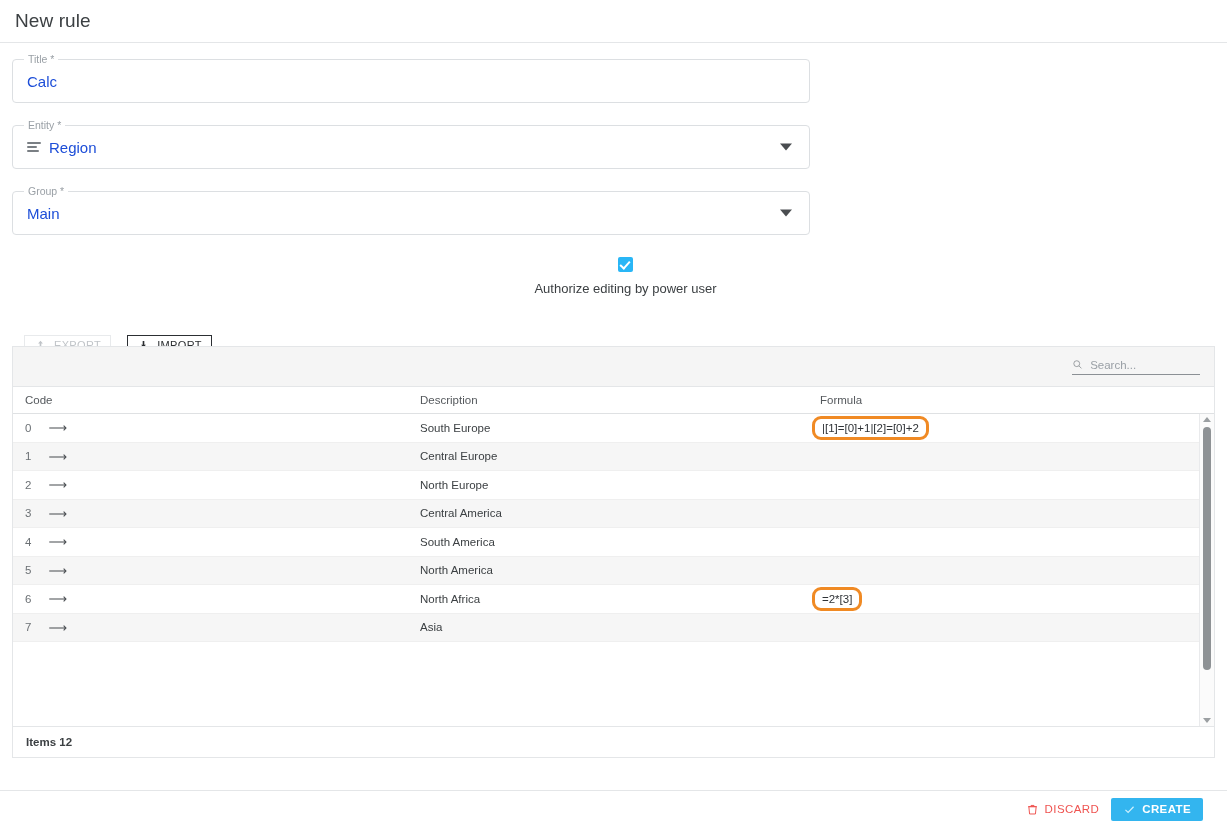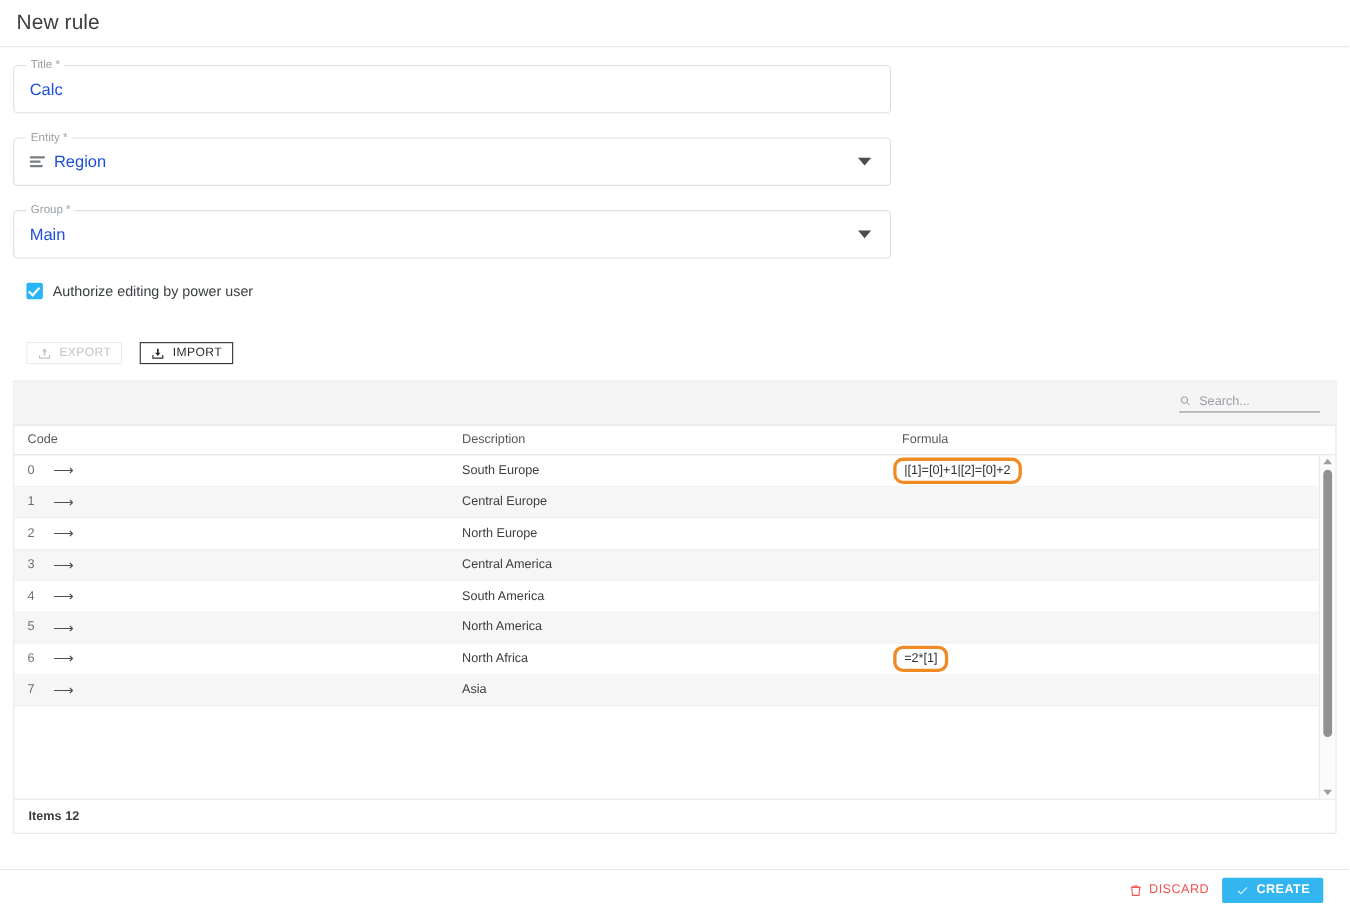--- a/index.html
+++ b/index.html
@@ -57,21 +57,21 @@
     border-right: 6px solid transparent;
     border-top: 7px solid #4a4d50;
   }
   .entity-icon { display: inline-flex; flex-direction: column; gap: 2.5px; width: 14px; }
   .entity-icon i { display: block; height: 1.6px; background: #7a7f84; border-radius: 1px; }
   .entity-icon i:nth-child(1) { width: 14px; }
   .entity-icon i:nth-child(2) { width: 10px; }
   .entity-icon i:nth-child(3) { width: 12px; }
 
   
-  .checkrow { display: flex; align-items: center; gap: 9px; margin: 2px 0 0 12px; }
+  .checkrow { display: flex; align-items: center; gap: 9px; margin: 2px 0 0 12px; flex-direction: column; }
   .checkbox {
     width: 15px; height: 15px; border-radius: 2px;
     background: #29b6f6; position: relative; flex: none;
   }
   .checkbox::after {
     content: ""; position: absolute;
     left: 4px; top: 1.5px; width: 4px; height: 8px;
     border: solid #fff; border-width: 0 2px 2px 0;
     transform: rotate(42deg);
   }
@@ -308,21 +308,21 @@
             </div>
             <div class="cell-desc">North America</div>
             <div class="cell-form"></div>
           </div>
           <div class="row">
             <div class="cell-code">
               <span>6</span>
               <span class="arrow">⟶</span>
             </div>
             <div class="cell-desc">North Africa</div>
-            <div class="cell-form"><span class="hl">=2*[1]</span></div>
+            <div class="cell-form"><span class="hl">=2*[3]</span></div>
           </div>
           <div class="row">
             <div class="cell-code">
               <span>7</span>
               <span class="arrow">⟶</span>
             </div>
             <div class="cell-desc">Asia</div>
             <div class="cell-form"></div>
           </div>
         </div>

